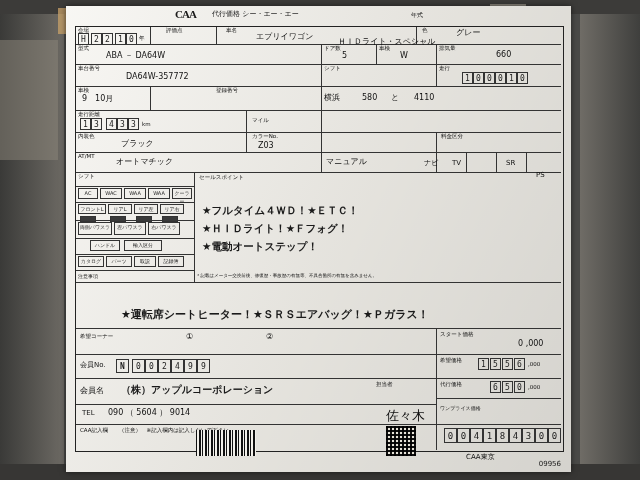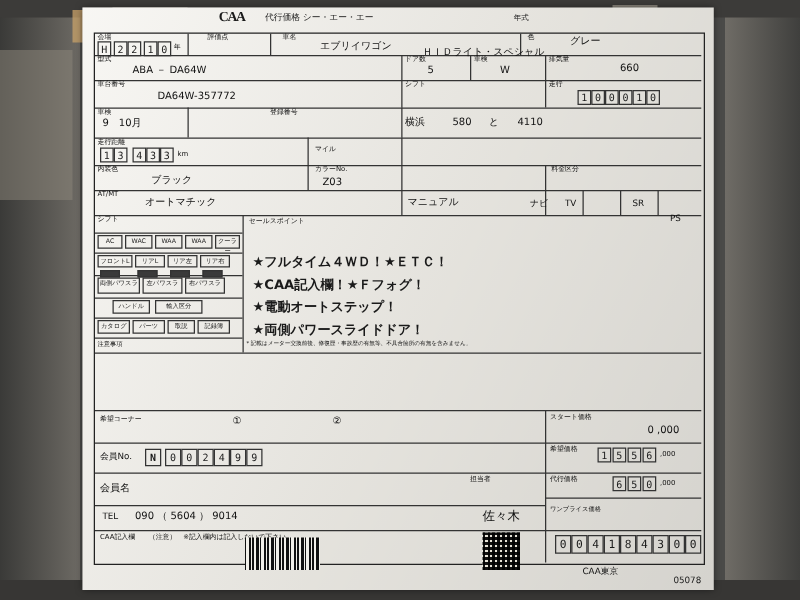--- a/index.html
+++ b/index.html
@@ -247,24 +247,24 @@
     <div class="smallbtn" style="left:24px;top:234px;width:30px;height:11px;">ハンドル</div>
     <div class="smallbtn" style="left:58px;top:234px;width:38px;height:11px;">輸入区分</div>
 
     <div class="smallbtn" style="left:12px;top:250px;width:26px;height:11px;">カタログ</div>
     <div class="smallbtn" style="left:40px;top:250px;width:26px;height:11px;">パーツ</div>
     <div class="smallbtn" style="left:68px;top:250px;width:22px;height:11px;">取説</div>
     <div class="smallbtn" style="left:92px;top:250px;width:26px;height:11px;">記録簿</div>
 
     <div class="lbl" style="left:133px;top:169px;">セールスポイント</div>
     <div class="sp" style="left:136px;top:199px;">★フルタイム４ＷＤ！★ＥＴＣ！</div>
-    <div class="sp" style="left:136px;top:217px;">★CAA記入欄！★Ｆフォグ！</div>
+    <div class="sp" style="left:136px;top:217px;">★ＨＩＤライト！★Ｆフォグ！</div>
     <div class="sp" style="left:136px;top:235px;">★電動オートステップ！</div>
-    <div class="sp" style="left:136px;top:253px;">★両側パワースライドドア！</div>
-
+
+    <div class="bigline" style="left:55px;top:303px;">★運転席シートヒーター！★ＳＲＳエアバッグ！★Ｐガラス！</div>
 
     <div class="hline" style="left:10px;top:322px;width:485px;"></div>
     <div class="lbl" style="left:12px;top:268px;font-size:5px;">注意事項</div>
     <div class="lbl" style="left:130px;top:268px;font-size:4.5px;">＊記載はメーター交換前後、修復歴・事故歴の有無等、不具合箇所の有無を含みません。</div>
 
     <div class="vline" style="left:370px;top:322px;height:122px;"></div>
     <div class="hline" style="left:10px;top:348px;width:360px;"></div>
     <div class="hline" style="left:10px;top:372px;width:360px;"></div>
     <div class="hline" style="left:10px;top:398px;width:360px;"></div>
     <div class="hline" style="left:10px;top:418px;width:485px;"></div>
@@ -276,25 +276,26 @@
     <div class="lbl" style="left:14px;top:356px;font-size:7px;">会員No.</div>
     <div class="boxchar" style="left:50px;top:353px;width:13px;height:14px;line-height:13px;font-weight:bold;">N</div>
     <div class="boxchar" style="left:66px;top:353px;width:13px;height:14px;line-height:13px;">0</div>
     <div class="boxchar" style="left:79px;top:353px;width:13px;height:14px;line-height:13px;">0</div>
     <div class="boxchar" style="left:92px;top:353px;width:13px;height:14px;line-height:13px;">2</div>
     <div class="boxchar" style="left:105px;top:353px;width:13px;height:14px;line-height:13px;">4</div>
     <div class="boxchar" style="left:118px;top:353px;width:13px;height:14px;line-height:13px;">9</div>
     <div class="boxchar" style="left:131px;top:353px;width:13px;height:14px;line-height:13px;">9</div>
 
     <div class="lbl" style="left:14px;top:381px;font-size:8px;">会員名</div>
+    <div class="valb" style="left:55px;top:379px;font-size:10px;">（株）アップルコーポレーション</div>
     <div class="lbl" style="left:310px;top:376px;">担当者</div>
 
     <div class="lbl" style="left:16px;top:404px;font-size:7px;">TEL</div>
     <div class="val" style="left:42px;top:403px;text-align:center;">090 （ 5604 ） 9014</div>
-    <div class="val" style="left:320px;top:403px;font-size:10px;">佐々木</div>
+    <div class="val" style="left:320px;top:403px;font-size:13px;">佐々木</div>
 
     <div class="lbl" style="left:14px;top:422px;font-size:5.5px;">CAA記入欄　　（注意）　※記入欄内は記入しないで下さい。</div>
     <div class="qr" style="left:320px;top:420px;"></div>
     <div class="barcode" style="left:130px;top:424px;"></div>
 
     <div class="hline" style="left:370px;top:348px;width:125px;"></div>
     <div class="hline" style="left:370px;top:372px;width:125px;"></div>
     <div class="hline" style="left:370px;top:392px;width:125px;"></div>
 
     <div class="lbl" style="left:374px;top:326px;">スタート価格</div>
@@ -319,15 +320,15 @@
     <div class="boxchar" style="left:391px;top:422px;width:13px;height:15px;line-height:14px;font-size:9px;">0</div>
     <div class="boxchar" style="left:404px;top:422px;width:13px;height:15px;line-height:14px;font-size:9px;">4</div>
     <div class="boxchar" style="left:417px;top:422px;width:13px;height:15px;line-height:14px;font-size:9px;">1</div>
     <div class="boxchar" style="left:430px;top:422px;width:13px;height:15px;line-height:14px;font-size:9px;">8</div>
     <div class="boxchar" style="left:443px;top:422px;width:13px;height:15px;line-height:14px;font-size:9px;">4</div>
     <div class="boxchar" style="left:456px;top:422px;width:13px;height:15px;line-height:14px;font-size:9px;">3</div>
     <div class="boxchar" style="left:469px;top:422px;width:13px;height:15px;line-height:14px;font-size:9px;">0</div>
     <div class="boxchar" style="left:482px;top:422px;width:13px;height:15px;line-height:14px;font-size:9px;">0</div>
 
     <div class="lbl" style="left:400px;top:448px;font-size:7px;">CAA東京</div>
-    <div class="pageno">05078</div>
+    <div class="pageno">09956</div>
   </div>
 </div>
 
 </body></html>

